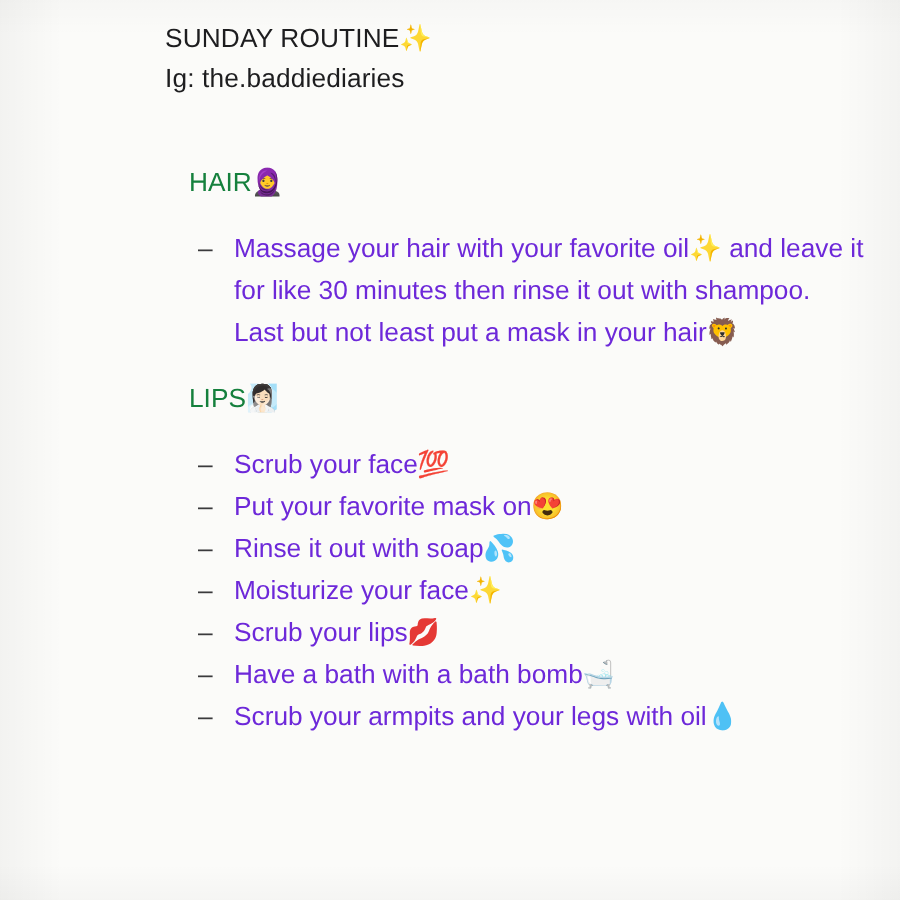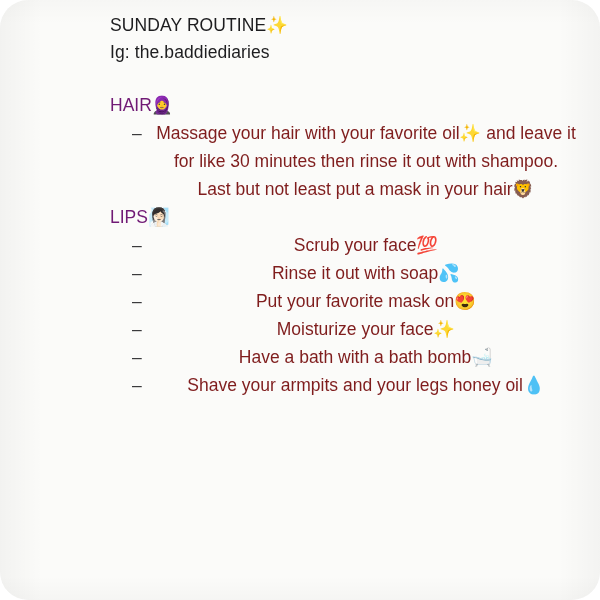--- a/index.html
+++ b/index.html
@@ -13,21 +13,20 @@
     font-family: "Liberation Sans", sans-serif;
     overflow: hidden;
   }
   .page {
     position: relative;
     width: 600px;
     height: 600px;
     background: #fbfbf9;
     box-sizing: border-box;
     overflow: hidden;
-    border-radius: 28px;
   }
   
   .page::before {
     content: "";
     position: absolute;
     inset: 0;
     background:
       linear-gradient(90deg, rgba(0,0,0,0.035) 0%, rgba(0,0,0,0.0) 7%, rgba(0,0,0,0.0) 93%, rgba(0,0,0,0.03) 100%),
       linear-gradient(180deg, rgba(0,0,0,0.02) 0%, rgba(0,0,0,0.0) 4%, rgba(0,0,0,0.0) 96%, rgba(0,0,0,0.025) 100%);
     pointer-events: none;
@@ -44,38 +43,37 @@
     letter-spacing: 0.1px;
     white-space: pre-wrap;
   }
   .title-block .line {
     margin: 0;
   }
   .spacer {
     height: 26px;
   }
   .section-head {
-    margin: 0;
-    color: #701a75;
+    margin: 16px;
+    color: #15803d;
     font-size: 17.5px;
     line-height: 28px;
   }
   ul.bullets {
     list-style: none;
     margin: 0;
     padding: 0 0 0 22px;
   }
   ul.bullets li {
     position: relative;
-    color: #7f1d1d;
+    color: #6d28d9;
     font-size: 17.5px;
     line-height: 28px;
     padding-left: 24px;
     margin: 0;
-    text-align: center;
   }
   ul.bullets li::before {
     content: "–";
     position: absolute;
     left: 0;
     top: 0;
     color: #3a3a3c;
   }
 </style>
 </head>
@@ -95,32 +93,33 @@
       <p class="section-head">HAIR🧕</p>
       <ul class="bullets">
         <li>Massage your hair with your favorite oil✨ and leave it for like 30 minutes then rinse it out with shampoo. Last but not least put a mask in your hair🦁</li>
       </ul>
     </div>
 
     <div class="section">
       <p class="section-head">LIPS🧖🏻‍♀️</p>
       <ul class="bullets">
         <li>Scrub your face💯</li>
+        <li>Put your favorite mask on😍</li>
         <li>Rinse it out with soap💦</li>
-        <li>Put your favorite mask on😍</li>
         <li>Moisturize your face✨</li>
       </ul>
     </div>
 
     <div class="section">
       <ul class="bullets">
+        <li>Scrub your lips💋</li>
       </ul>
     </div>
 
     <div class="section">
       <ul class="bullets">
         <li>Have a bath with a bath bomb🛁</li>
-        <li>Shave your armpits and your legs honey oil💧</li>
+        <li>Scrub your armpits and your legs with oil💧</li>
       </ul>
     </div>
 
   </div>
 </div>
 
 </body></html>

